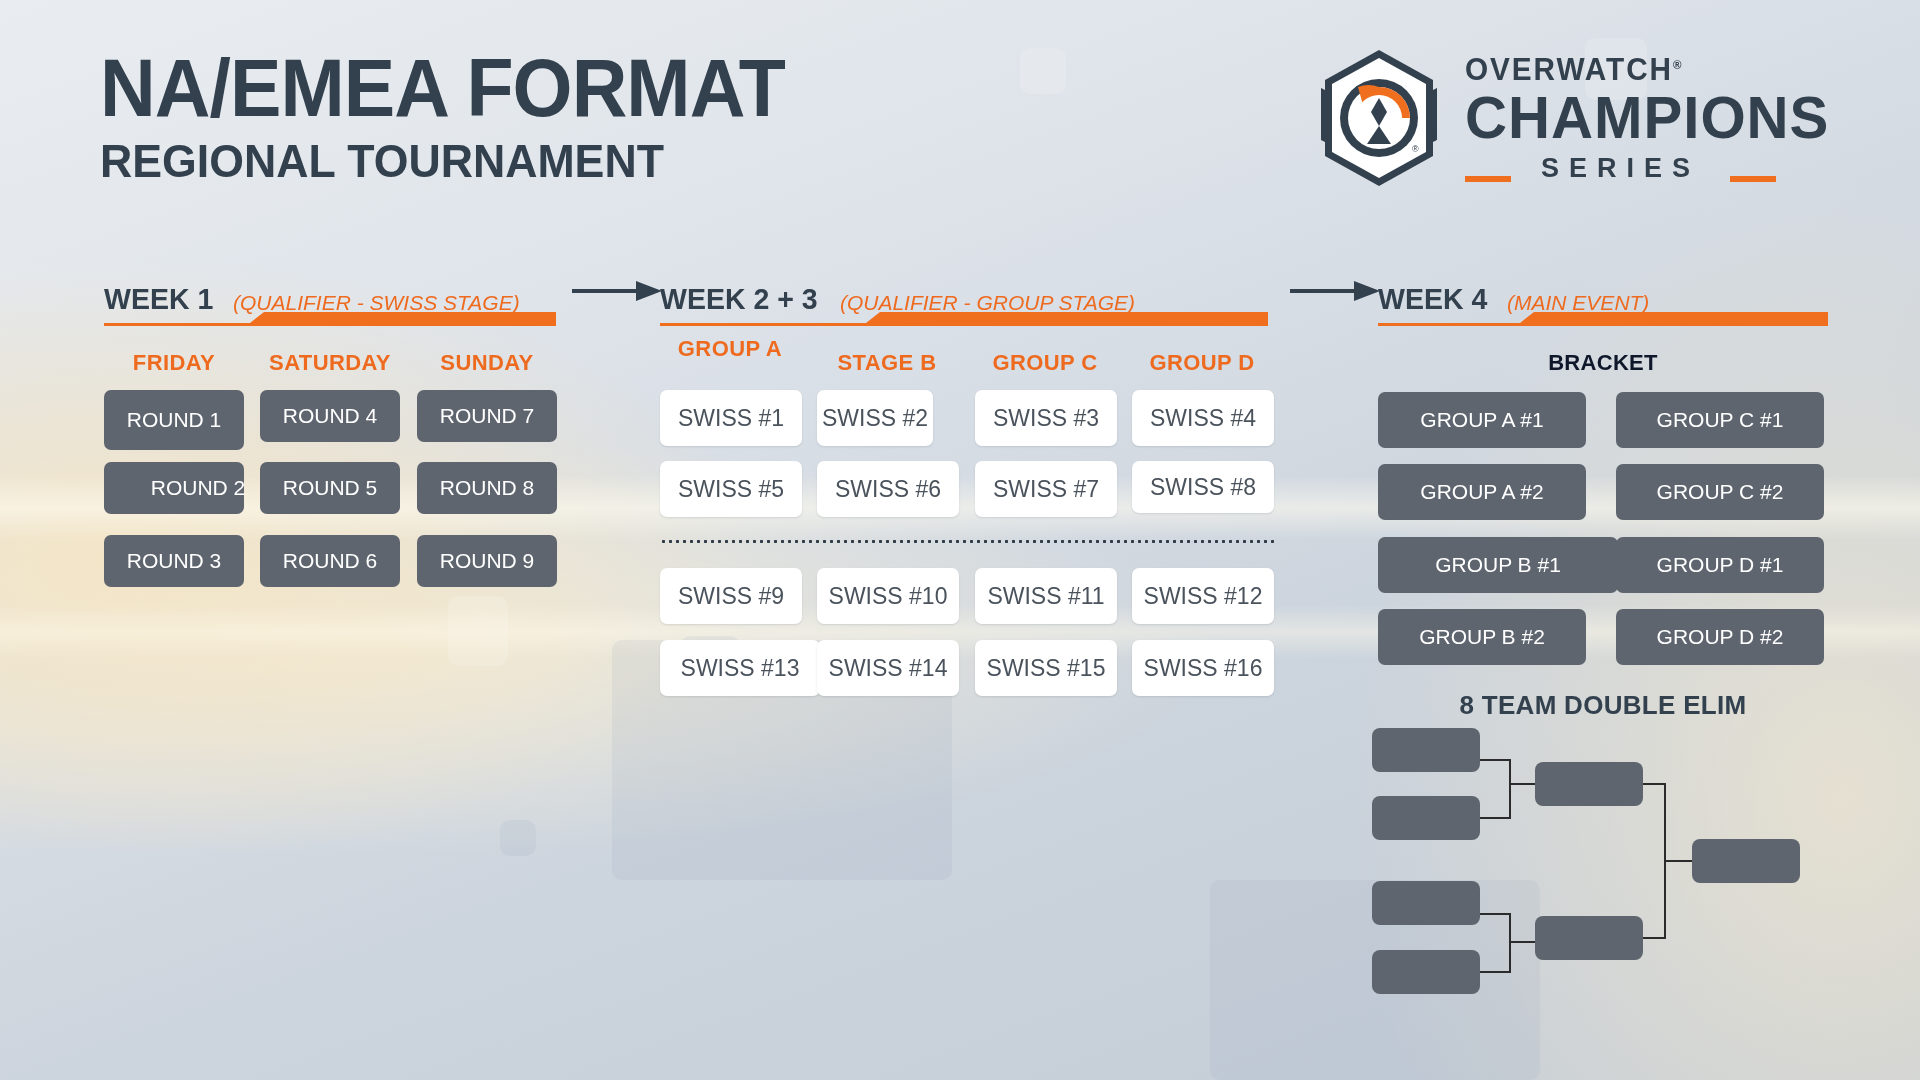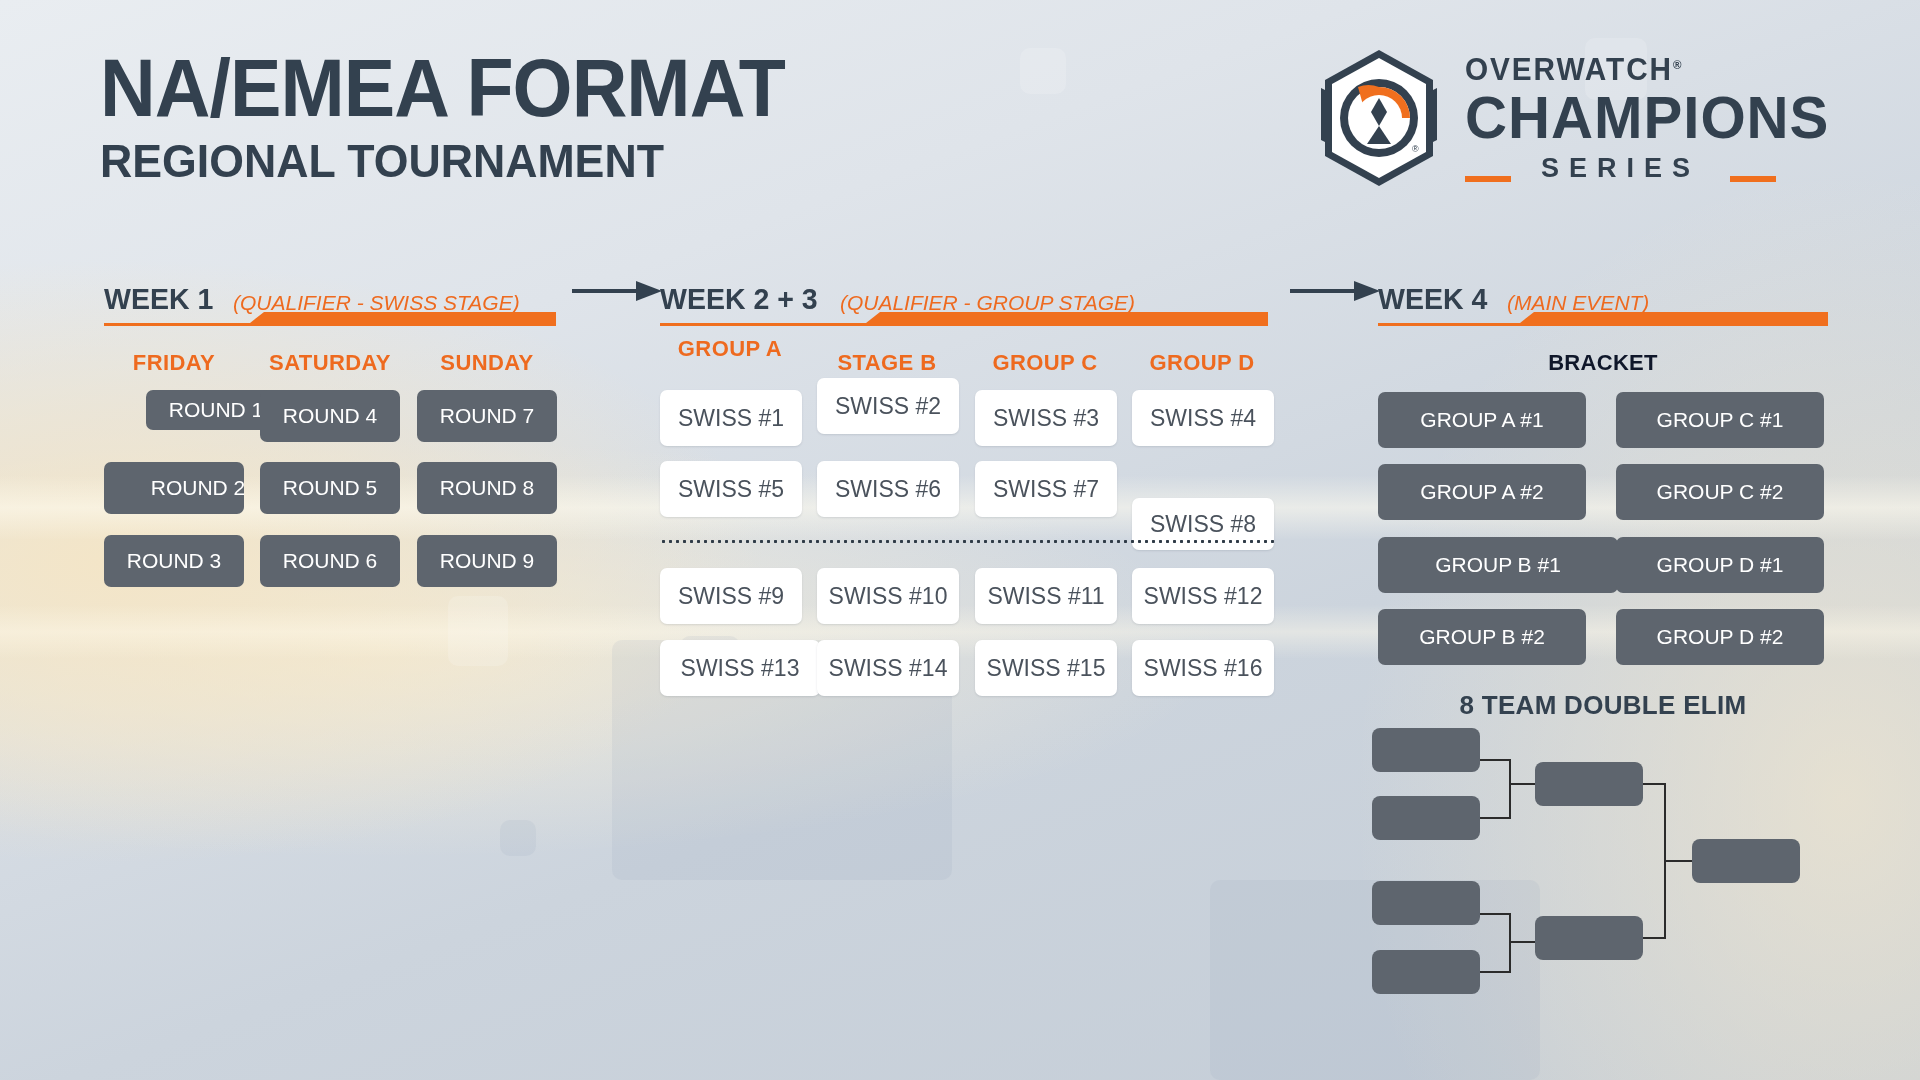--- a/index.html
+++ b/index.html
@@ -157,21 +157,21 @@
   <div class="rule" style="left:104px; top:312px; width:452px;">
     <svg width="452" height="22" viewBox="0 0 452 22">
       <path d="M0 11 L146 11 L160 0 L452 0 L452 14 L0 14 Z" fill="#f06f1e"></path>
     </svg>
   </div>
 
   <div class="col-head" style="left:104px; top:350px; width:140px;">FRIDAY</div>
   <div class="col-head" style="left:260px; top:350px; width:140px;">SATURDAY</div>
   <div class="col-head" style="left:417px; top:350px; width:140px;">SUNDAY</div>
 
-  <div class="box gray" style="left:104px; top:390px; width:140px; height:40px;margin-left:42px;">ROUND 1</div>
+  <div class="box gray" style="left:104px; top:390px; width:140px; height:60px;">ROUND 1</div>
   <div class="box gray" style="left:104px; top:462px; width:140px; height:52px;padding-left:48px;">ROUND 2</div>
   <div class="box gray" style="left:104px; top:535px; width:140px; height:52px;">ROUND 3</div>
 
   <div class="box gray" style="left:260px; top:390px; width:140px; height:52px;">ROUND 4</div>
   <div class="box gray" style="left:260px; top:462px; width:140px; height:52px;">ROUND 5</div>
   <div class="box gray" style="left:260px; top:535px; width:140px; height:52px;">ROUND 6</div>
 
   <div class="box gray" style="left:417px; top:390px; width:140px; height:52px;">ROUND 7</div>
   <div class="box gray" style="left:417px; top:462px; width:140px; height:52px;">ROUND 8</div>
   <div class="box gray" style="left:417px; top:535px; width:140px; height:52px;">ROUND 9</div>
@@ -194,32 +194,32 @@
   <div class="col-head" style="left:660px;  top:336px; width:140px;">GROUP A</div>
   <div class="col-head" style="left:817px;  top:350px; width:140px;">STAGE B</div>
   <div class="col-head" style="left:975px;  top:350px; width:140px;">GROUP C</div>
   <div class="col-head" style="left:1132px; top:350px; width:140px;">GROUP D</div>
 
   <div class="box white" style="left:660px; top:390px; width:142px; height:56px;">SWISS #1</div>
   <div class="box white" style="left:660px; top:461px; width:142px; height:56px;">SWISS #5</div>
   <div class="box white" style="left:660px; top:568px; width:142px; height:56px;">SWISS #9</div>
   <div class="box white" style="left:660px; top:640px; width:160px; height:56px;">SWISS #13</div>
 
-  <div class="box white" style="left:817px; top:378px; width:142px; height:56px;">SWISS #2</div>
+  <div class="box white" style="left:817px; top:390px; width:116px; height:56px;">SWISS #2</div>
   <div class="box white" style="left:817px; top:461px; width:142px; height:56px;">SWISS #6</div>
   <div class="box white" style="left:817px; top:568px; width:142px; height:56px;">SWISS #10</div>
   <div class="box white" style="left:817px; top:640px; width:142px; height:56px;">SWISS #14</div>
 
   <div class="box white" style="left:975px; top:390px; width:142px; height:56px;">SWISS #3</div>
   <div class="box white" style="left:975px; top:461px; width:142px; height:56px;">SWISS #7</div>
   <div class="box white" style="left:975px; top:568px; width:142px; height:56px;">SWISS #11</div>
   <div class="box white" style="left:975px; top:640px; width:142px; height:56px;">SWISS #15</div>
 
   <div class="box white" style="left:1132px; top:390px; width:142px; height:56px;">SWISS #4</div>
-  <div class="box white" style="left:1132px; top:461px; width:142px; height:52px;margin-top:37px;">SWISS #8</div>
+  <div class="box white" style="left:1132px; top:461px; width:142px; height:52px;">SWISS #8</div>
   <div class="box white" style="left:1132px; top:568px; width:142px; height:56px;">SWISS #12</div>
   <div class="box white" style="left:1132px; top:640px; width:142px; height:56px;">SWISS #16</div>
 
   <div class="dotted" style="left:660px; top:540px; width:614px;"></div>
 
   <svg class="arrow" style="left:1290px; top:278px;" width="92" height="26" viewBox="0 0 92 26">
     <path d="M0 13 L68 13" stroke="#33414f" stroke-width="4" fill="none"></path>
     <path d="M64 3 L90 13 L64 23 Z" fill="#33414f"></path>
   </svg>
 

